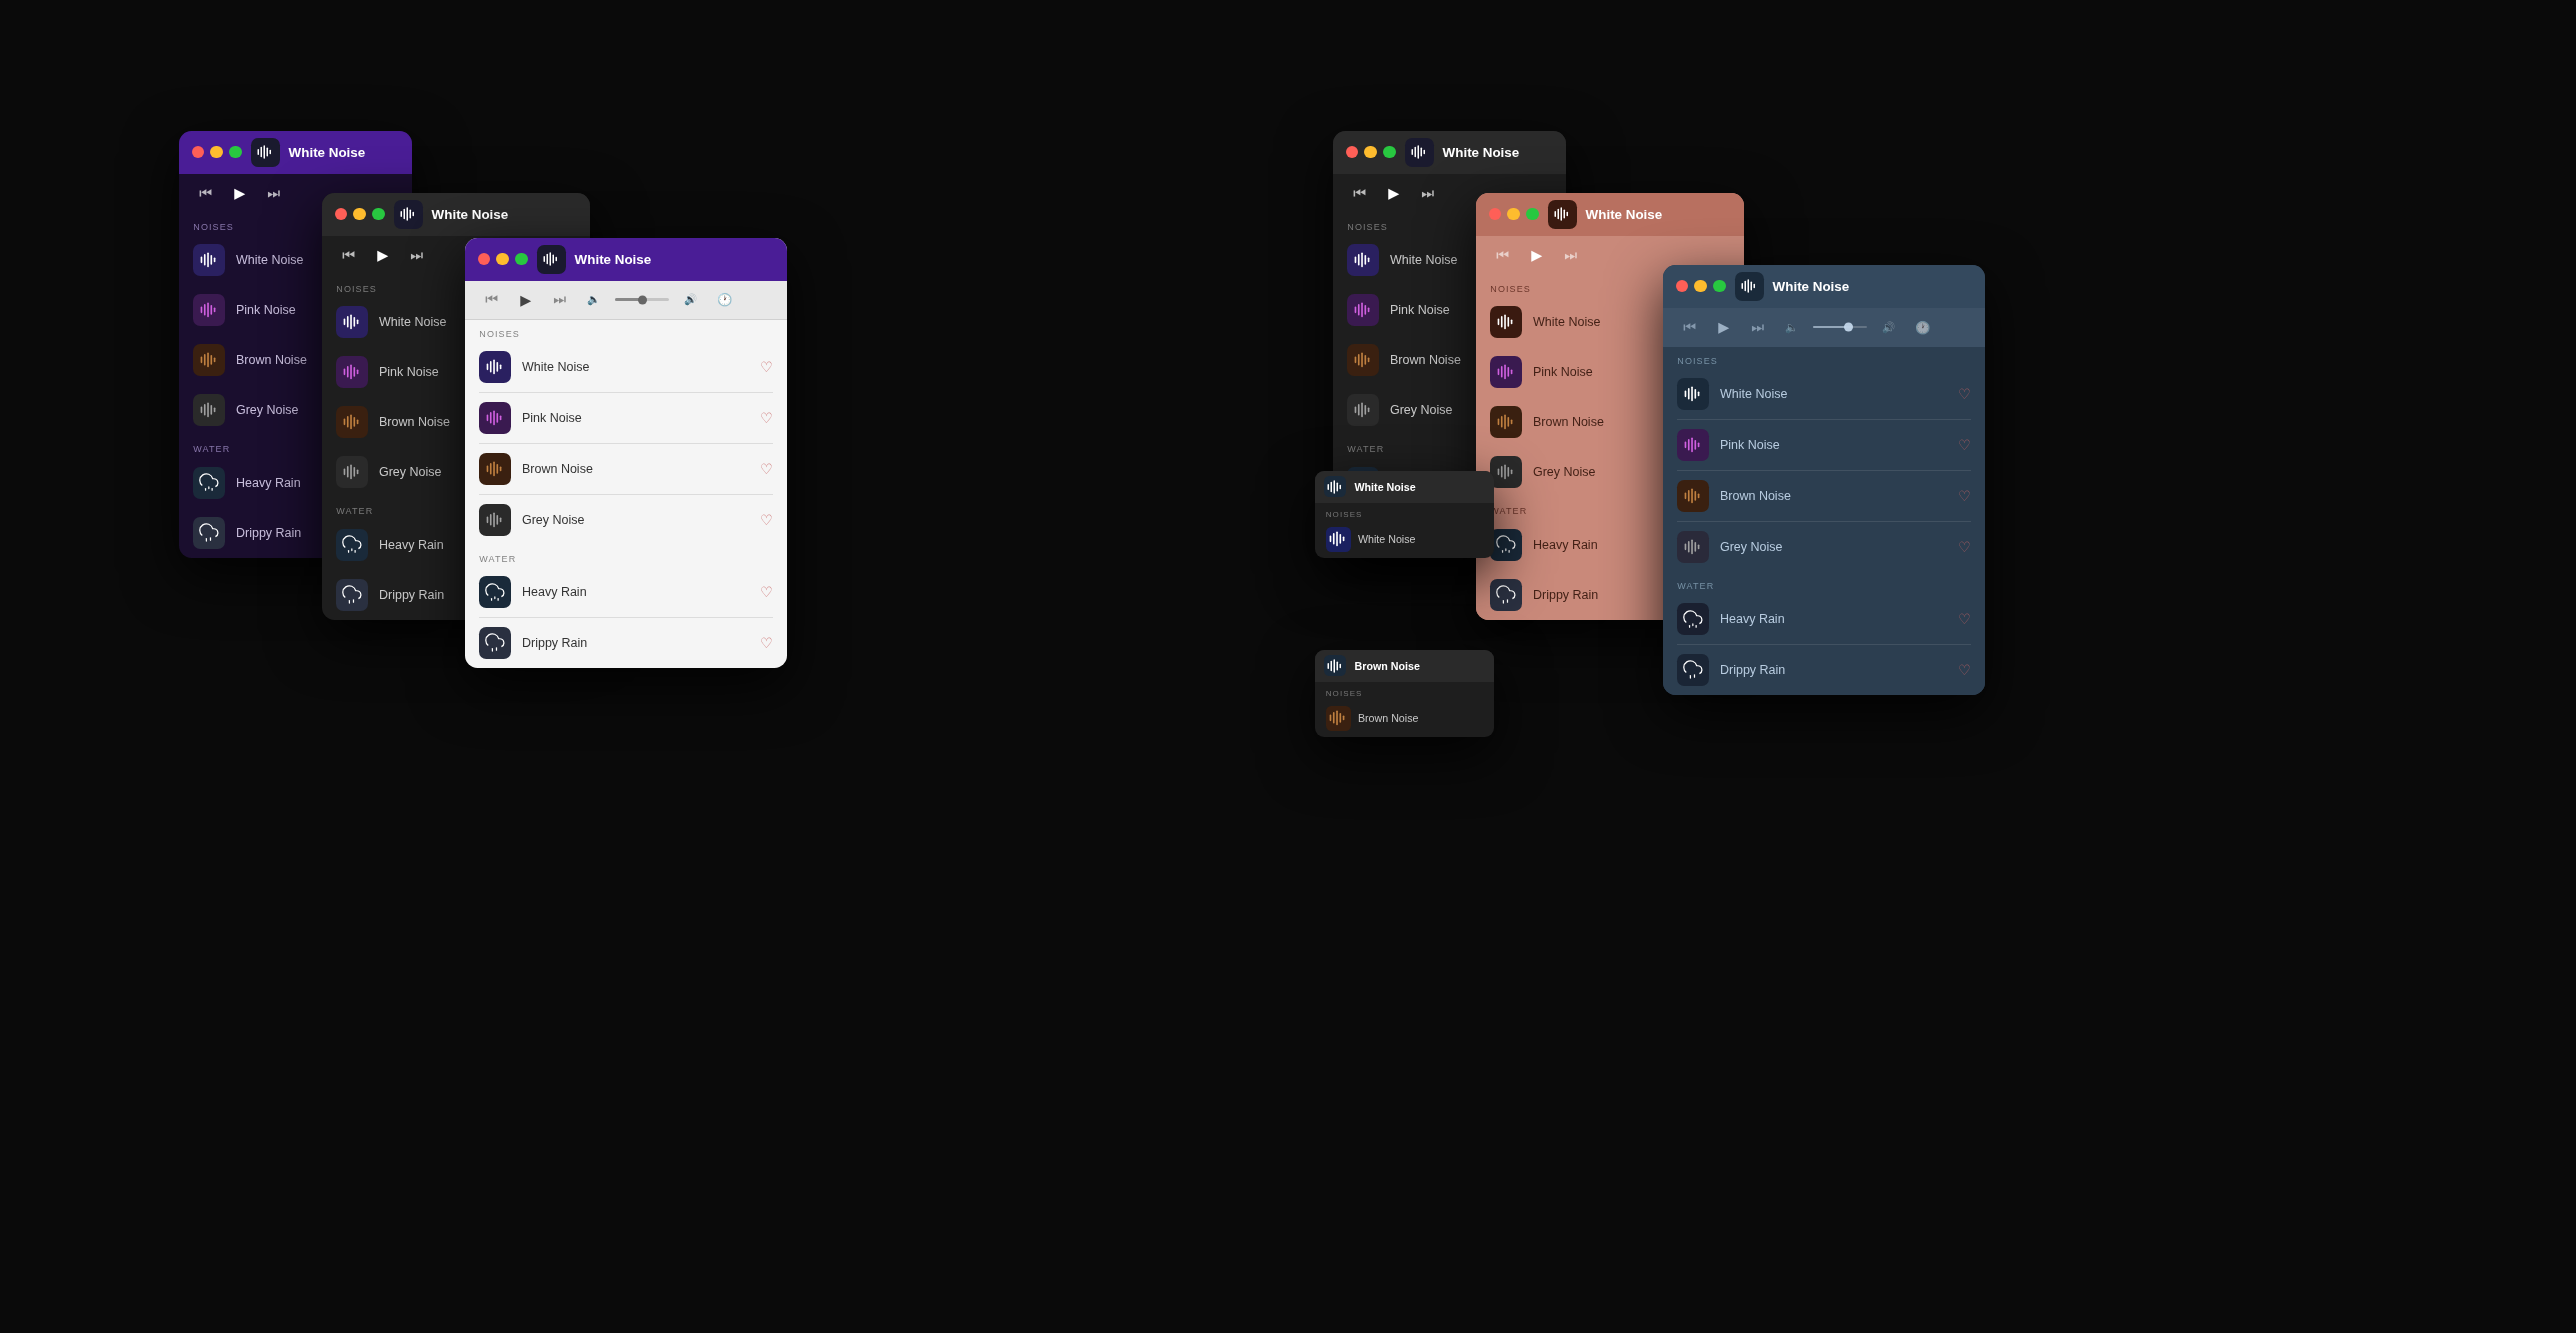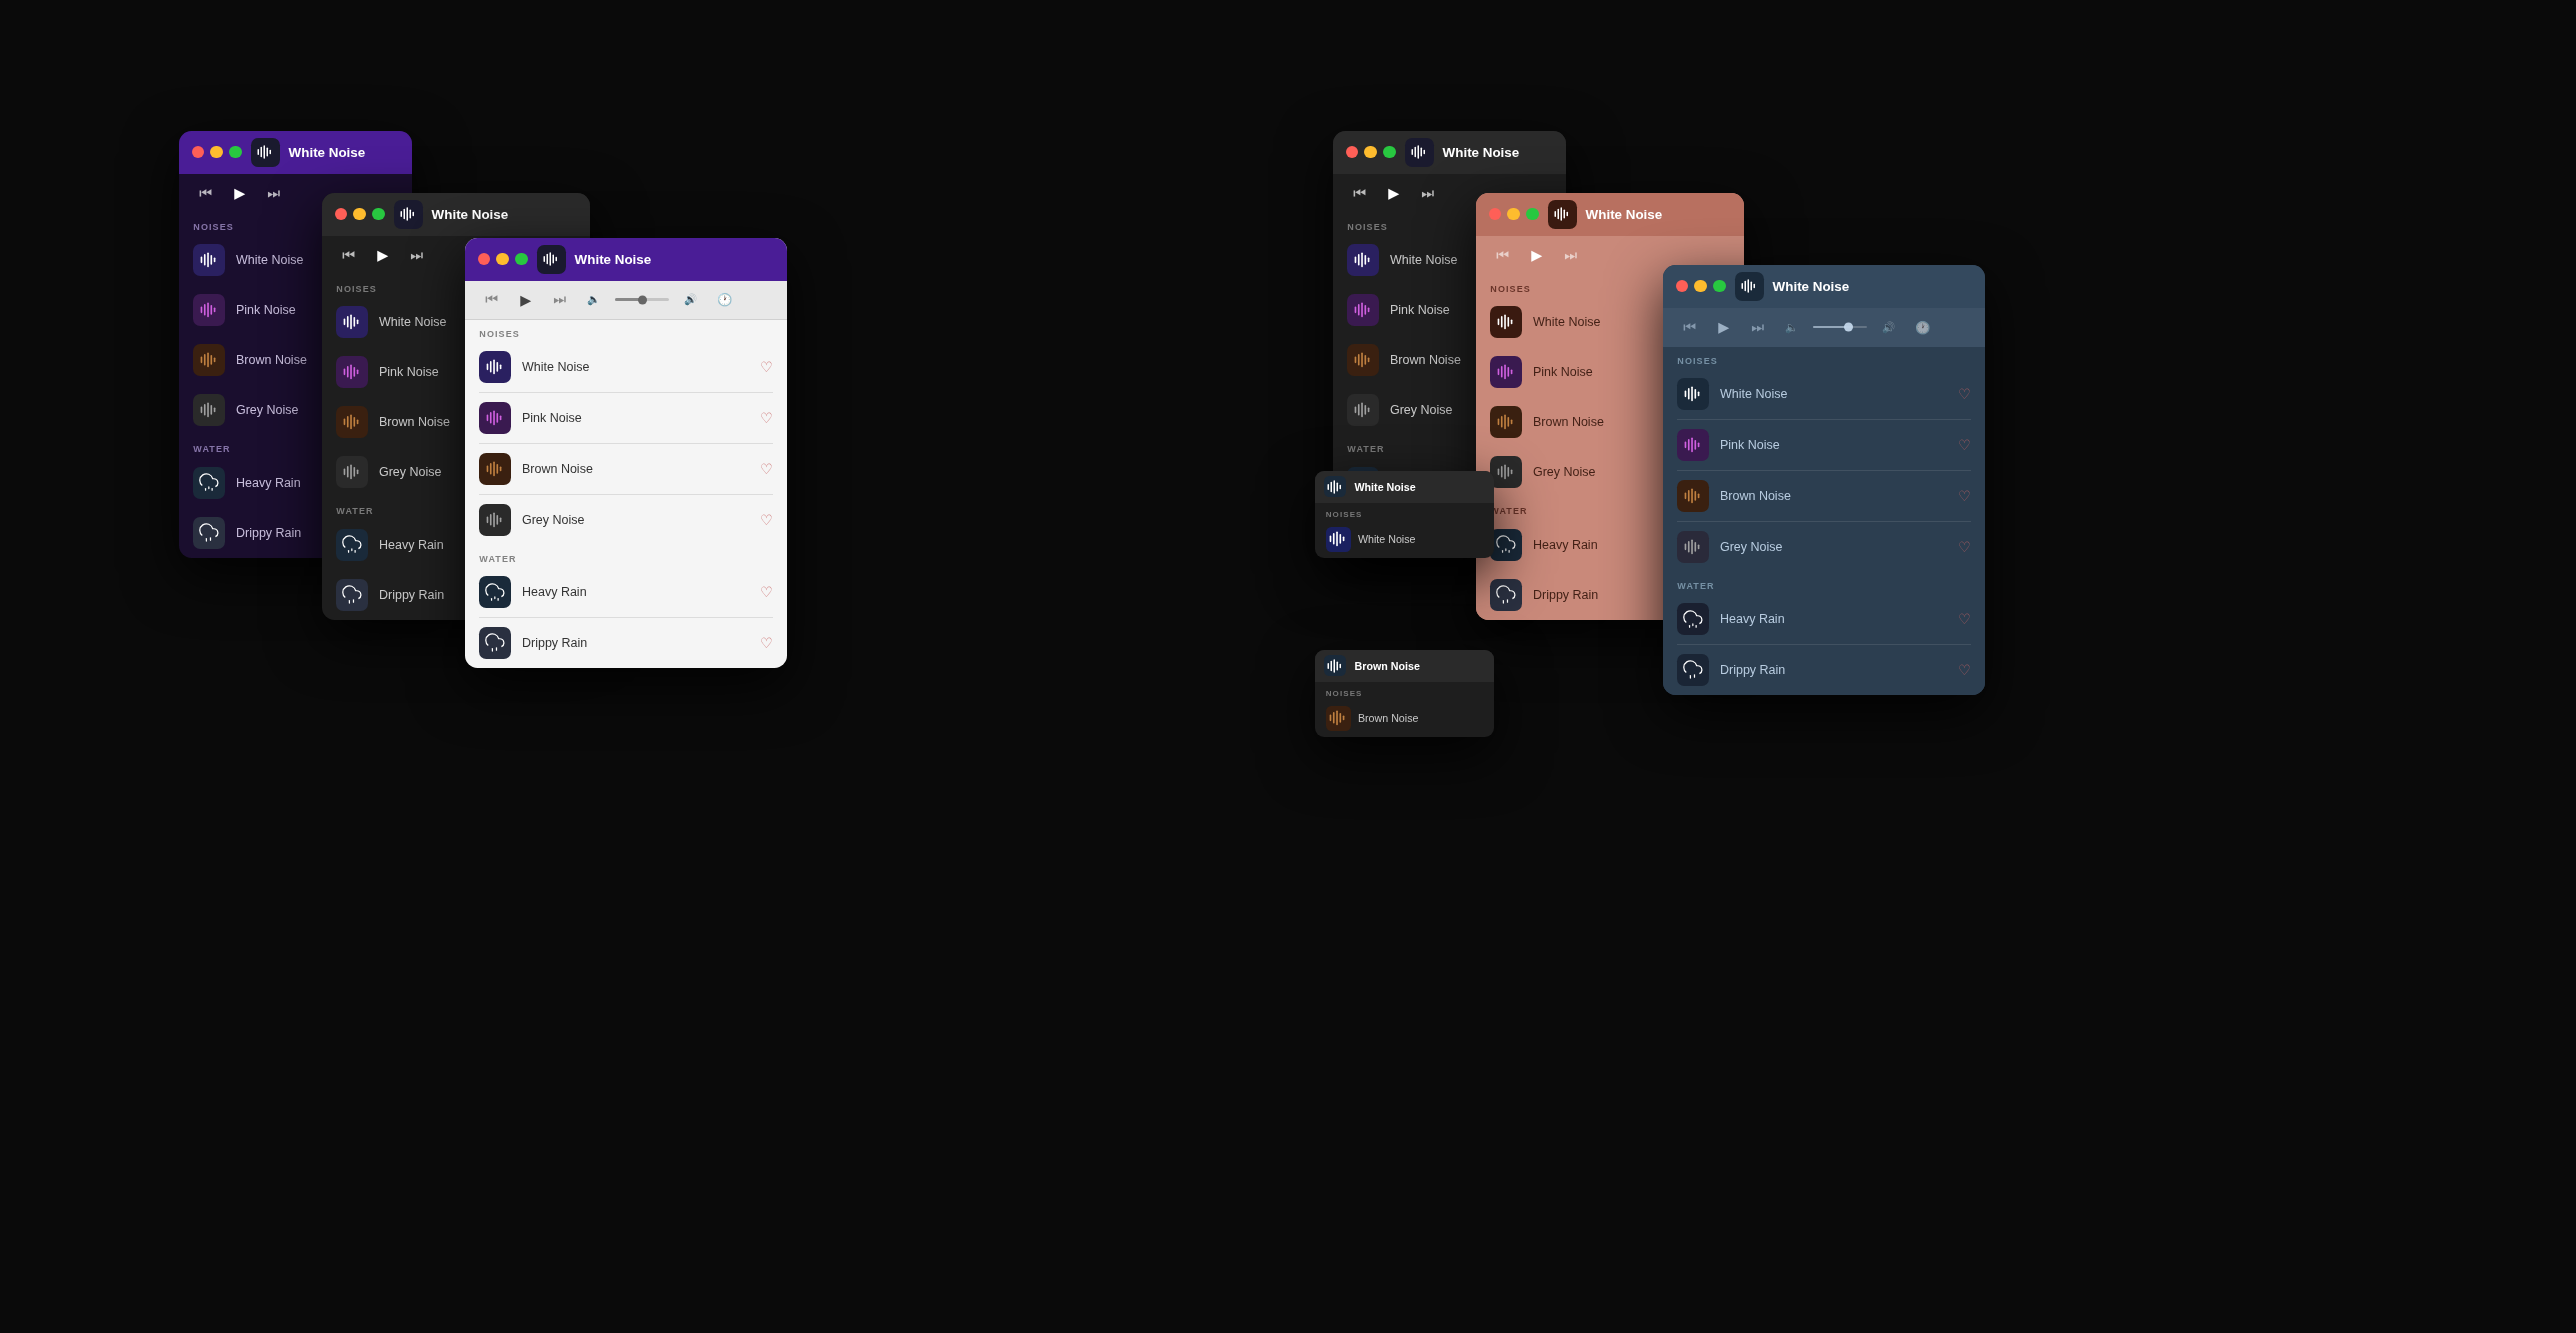--- a/index.html
+++ b/index.html
@@ -129,21 +129,21 @@
       border-radius: 50%;
       background: white;
     }
 
     .window-content {
       overflow: hidden;
     }
 
     .section-header {
       font-size: 9px;
-      font-weight: 700;
+      font-weight: 400;
       letter-spacing: 1.1px;
       text-transform: uppercase;
       padding: 9px 14.3px 3.6px;
       color: rgba(128,128,128,0.9);
     }
 
     .list-item {
       display: flex;
       align-items: center;
       padding: 9px 14.3px;

